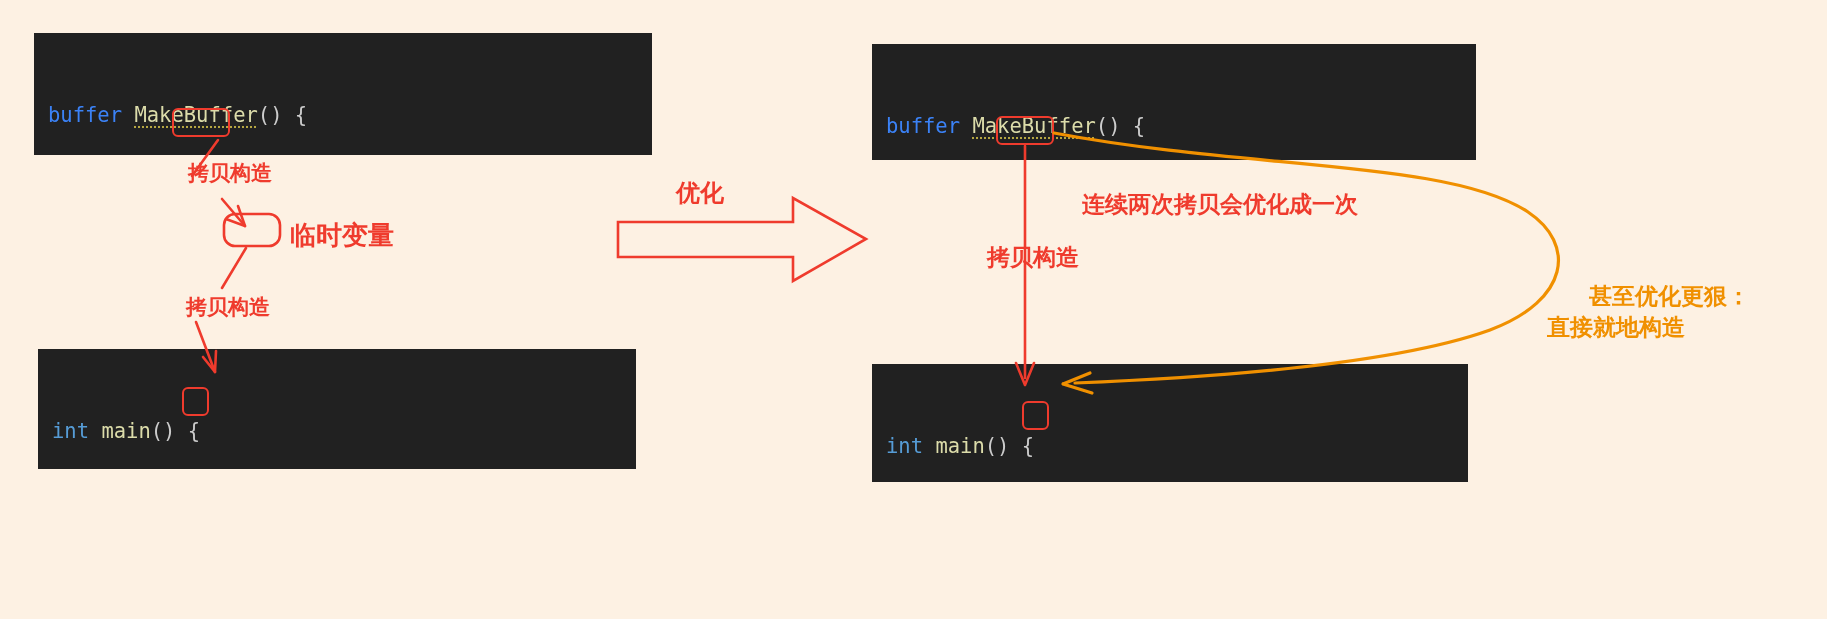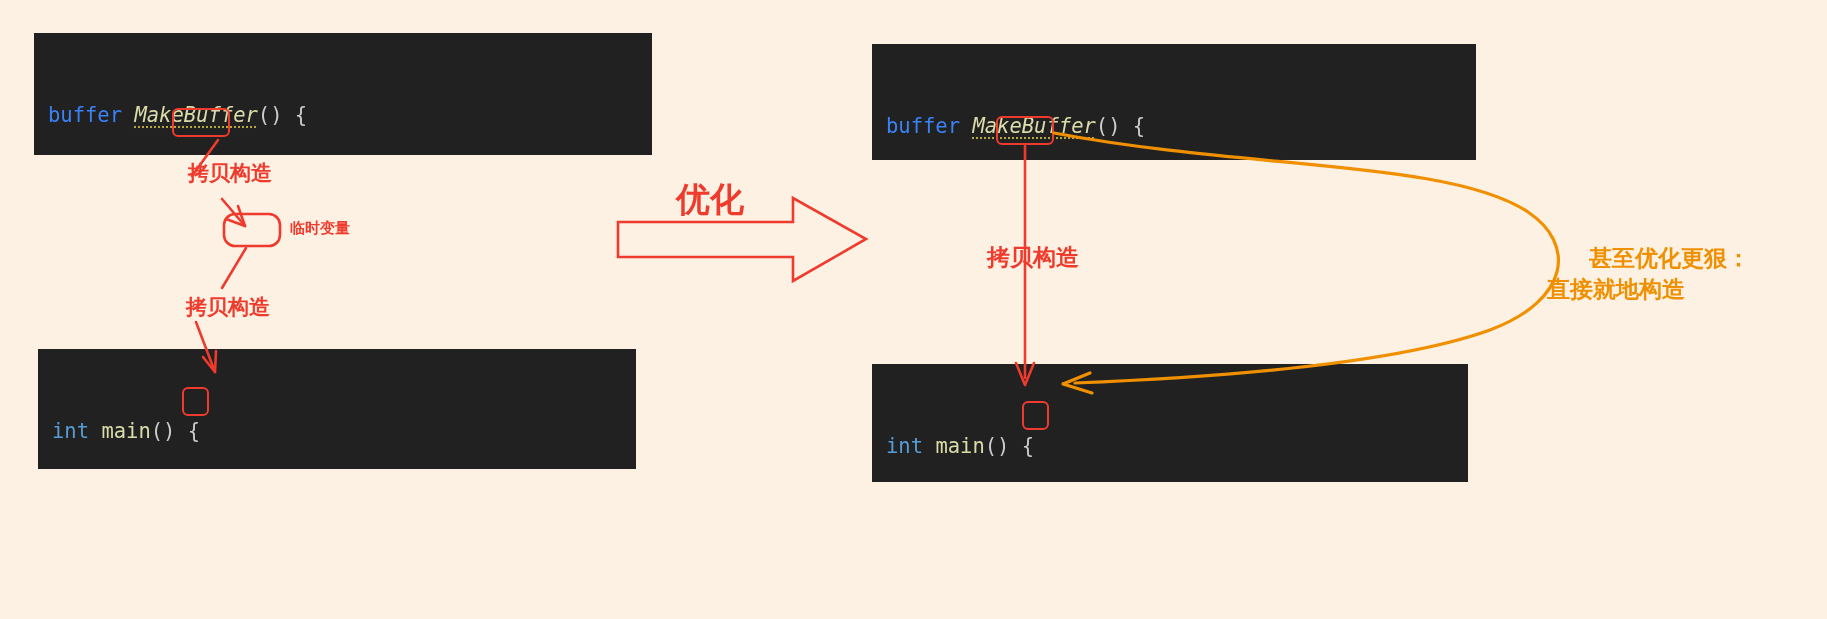--- a/index.html
+++ b/index.html
@@ -44,21 +44,20 @@
   }
 
   
   .t-type    { color: #3b82f6; }
   .t-kw      { color: #569cd6; }
   .t-fn      { color: #dcdcaa; }
   .t-punct   { color: #cccccc; }
   .t-squiggle {
     text-decoration: underline dotted #b5a642;
     text-underline-offset: 4px;
-    font-style: italic;
   }
 
   
   .hl-box {
     position: absolute;
     border: 2.4px solid #ef3b2d;
     border-radius: 6px;
     box-sizing: border-box;
     pointer-events: none;
   }
@@ -74,21 +73,21 @@
 
   
   .anno {
     position: absolute;
     font-family: "DejaVu Sans", "Liberation Sans", sans-serif;
     font-weight: 700;
     white-space: pre;
     line-height: 1.28;
   }
   .anno.red    { color: #ef3b2d; }
-  .anno.orange { color: #f09000; }
+  .anno.orange { color: #f09000; margin-top: 38px; }
 </style>
 </head>
 <body>
 
 <div id="stage">
 
   <div class="code-block" id="left-make-buffer" style="left:34px; top:33px; width:618px; height:122px;">
     <div class="code-line"><span class="t-type">buffer</span><span class="t-punct"> </span><span class="t-fn t-squiggle">MakeBuffer</span><span class="t-punct">() {</span></div>
     
     
@@ -146,26 +145,27 @@
     <path d="M 1025 385 L 1016 363 M 1025 385 L 1034 363" stroke="#ef3b2d" stroke-width="2.6" fill="none" stroke-linecap="round"></path>
 
     <path d="M 1054 133 C 1250 170 1450 160 1528 212
              C 1576 244 1570 300 1490 330
              C 1390 366 1200 378 1075 383" stroke="#f09000" stroke-width="3.2" fill="none" stroke-linecap="round"></path>
     <path d="M 1063 384 L 1090 373 M 1063 384 L 1092 393" stroke="#f09000" stroke-width="3.2" fill="none" stroke-linecap="round"></path>
   </svg>
 
   <div class="anno red" style="left:188px; top:160px; font-size:21px;">拷贝构造</div>
 
-  <div class="anno red" style="left:290px; top:219px; font-size:15px;">临时变量</div>
+  <div class="anno red" style="left:290px; top:219px; font-size:26px;">临时变量</div>
 
   <div class="anno red" style="left:186px; top:294px; font-size:21px;">拷贝构造</div>
 
-  <div class="anno red" style="left:676px; top:178px; font-size:34px;">优化</div>
+  <div class="anno red" style="left:676px; top:178px; font-size:24px;">优化</div>
 
+  <div class="anno red" style="left:1082px; top:190px; font-size:23px;">连续两次拷贝会优化成一次</div>
 
   <div class="anno red" style="left:987px; top:243px; font-size:23px;">拷贝构造</div>
 
   <div class="anno orange" style="left:1589px; top:244px; font-size:23px;">甚至优化更狠：</div>
 
   <div class="anno orange" style="left:1547px; top:275px; font-size:23px;">直接就地构造</div>
 
 </div>
 
 </body></html>

